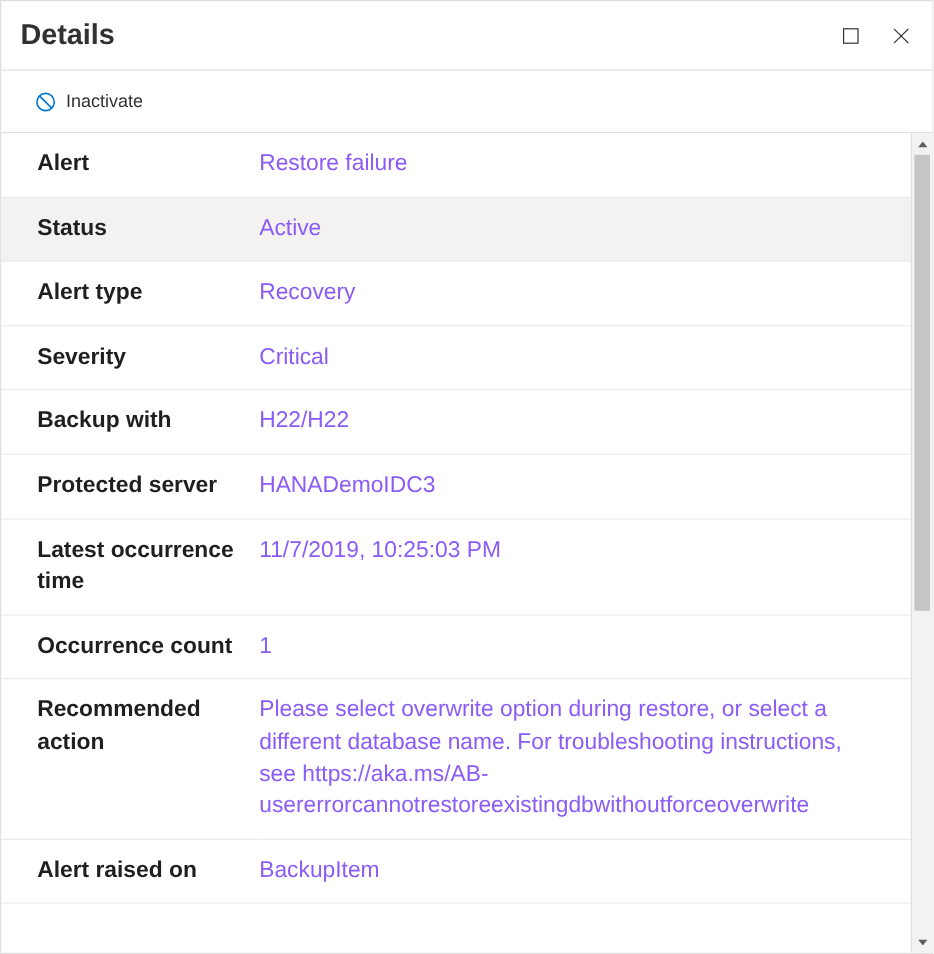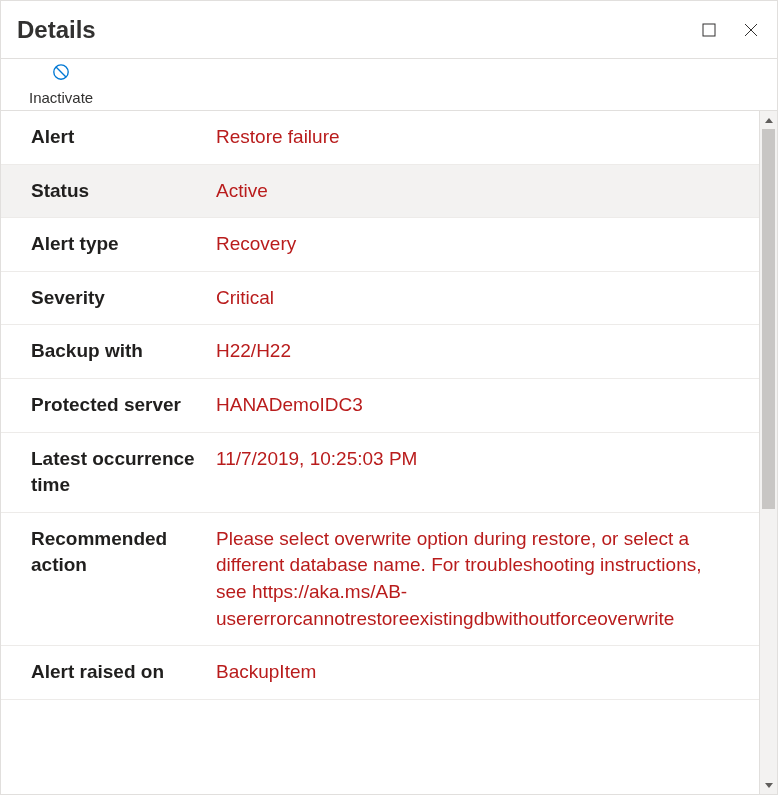--- a/index.html
+++ b/index.html
@@ -62,21 +62,20 @@
       border-bottom: 1px solid #e1dfdd;
       height: 52px;
     }
     .toolbar-btn {
       display: flex;
       align-items: center;
       gap: 8px;
       cursor: pointer;
       color: #323130;
       font-size: 15px;
-      flex-direction: column;
     }
     .inactivate-icon {
       width: 18px;
       height: 18px;
       color: #0078d4;
     }
     .content-wrapper {
       flex: 1;
       display: flex;
       overflow: hidden;
@@ -102,21 +101,21 @@
       font-size: 19px;
       line-height: 1.4;
     }
     .details-table td.label {
       font-weight: 600;
       width: 215px;
       padding-left: 30px;
       color: #201f1e;
     }
     .details-table td.value {
-      color: #b91c1c;
+      color: #8b5cf6;
       padding-right: 28px;
     }
     .scrollbar {
       width: 18px;
       background: #f3f2f1;
       position: relative;
       border-left: 1px solid #e1dfdd;
     }
     .scrollbar-arrow {
       width: 18px;
@@ -203,20 +202,24 @@
             </tr>
             <tr>
               <td class="label">Protected server</td>
               <td class="value">HANADemoIDC3</td>
             </tr>
             <tr>
               <td class="label">Latest occurrence time</td>
               <td class="value">11/7/2019, 10:25:03 PM</td>
             </tr>
             <tr>
+              <td class="label">Occurrence count</td>
+              <td class="value">1</td>
+            </tr>
+            <tr>
               <td class="label">Recommended action</td>
               <td class="value">Please select overwrite option during restore, or select a different database name. For troubleshooting instructions, see https://aka.ms/AB-usererrorcannotrestoreexistingdbwithoutforceoverwrite</td>
             </tr>
             <tr>
               <td class="label">Alert raised on</td>
               <td class="value">BackupItem</td>
             </tr>
           </tbody>
       </table>
     </div>

